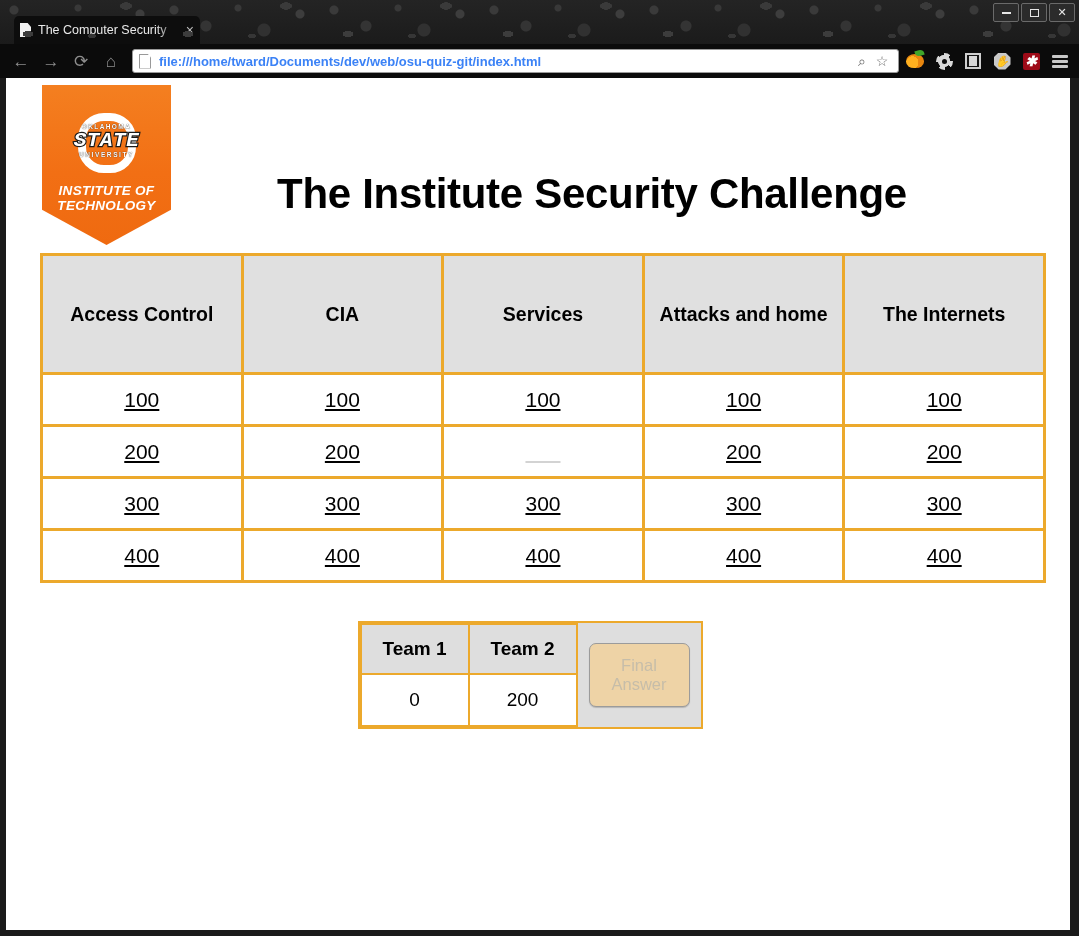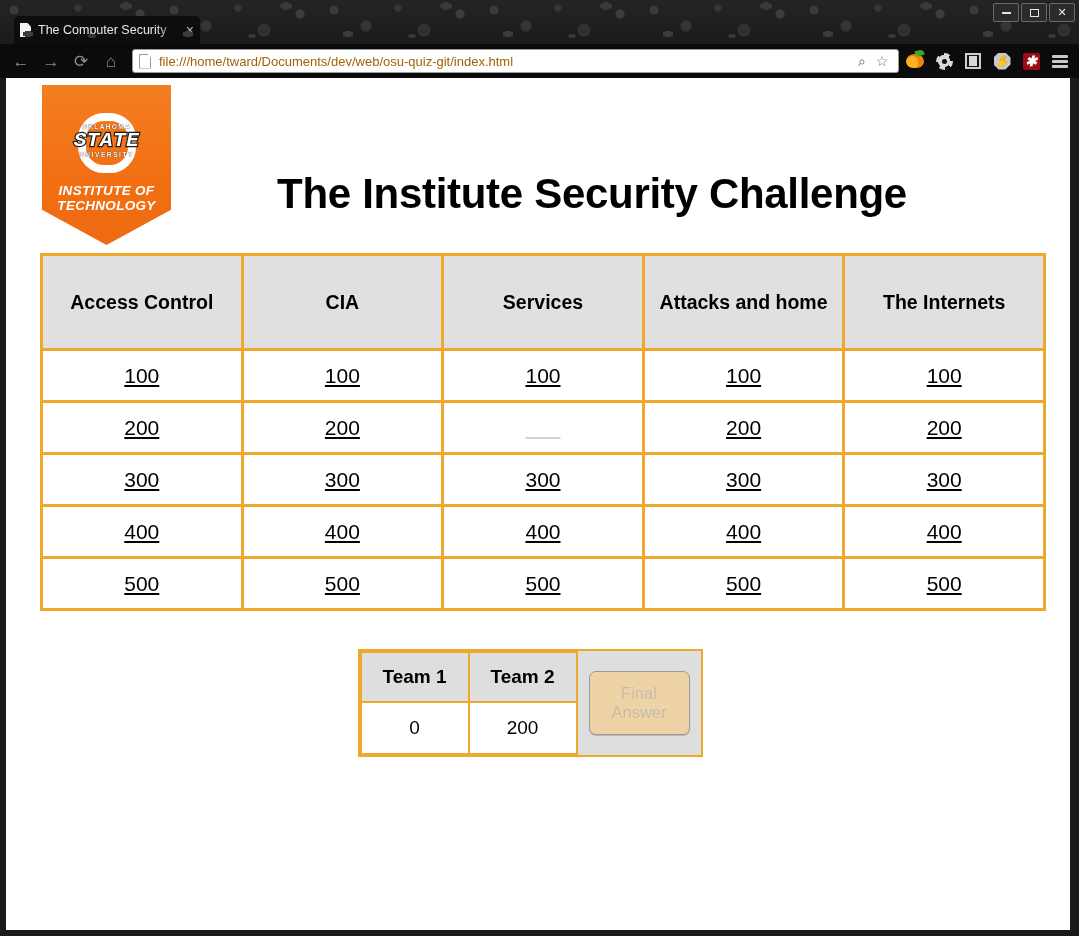--- a/index.html
+++ b/index.html
@@ -148,23 +148,24 @@
     width: 10px; height: 13px;
     background: #ffffff;
     border: 1px solid #999;
     margin-right: 8px;
     flex: 0 0 auto;
     clip-path: polygon(0 0, 70% 0, 100% 26%, 100% 100%, 0 100%);
   }
   .url-text {
     flex: 1 1 auto;
     font-size: 13px;
-    color: #a16207;
+    color: #3b82f6;
     white-space: nowrap;
     overflow: hidden;
+    font-weight: bold;
   }
   .url-icon {
     width: 20px; height: 20px;
     display: flex; align-items: center; justify-content: center;
     color: #6d6d6d;
     font-size: 14px;
     flex: 0 0 auto;
   }
   .toolbar-icons {
     display: flex;
@@ -360,21 +361,21 @@
     border: 3px solid #eca92c;
   }
   table.board th {
     background: #e0e0e0;
     border: 3px solid #eca92c;
     height: 84px;
     font-size: 19.5px;
     font-weight: bold;
     color: #000;
     text-align: center;
-    padding: 4px 8px;
+    padding: 16px 8px;
     line-height: 1.18;
   }
   table.board td {
     background: #ffffff;
     border: 3px solid #eca92c;
     height: 49px;
     text-align: center;
     padding: 0;
   }
   .val-link {
@@ -566,27 +567,20 @@
             <td><a class="val-link">300</a></td>
             <td><a class="val-link">300</a></td>
           </tr>
           <tr>
             <td><a class="val-link">400</a></td>
             <td><a class="val-link">400</a></td>
             <td><a class="val-link">400</a></td>
             <td><a class="val-link">400</a></td>
             <td><a class="val-link">400</a></td>
           </tr>
-          <tr>
-            <td><a class="val-link">500</a></td>
-            <td><a class="val-link">500</a></td>
-            <td><a class="val-link">500</a></td>
-            <td><a class="val-link">500</a></td>
-            <td><a class="val-link">500</a></td>
-          </tr>
         </tbody>
       </table>
     </div>
 
     <div class="score-wrap">
       <div class="score-shell">
         <table class="scores">
           <tbody>
               <tr>
             <th>Team 1</th>

